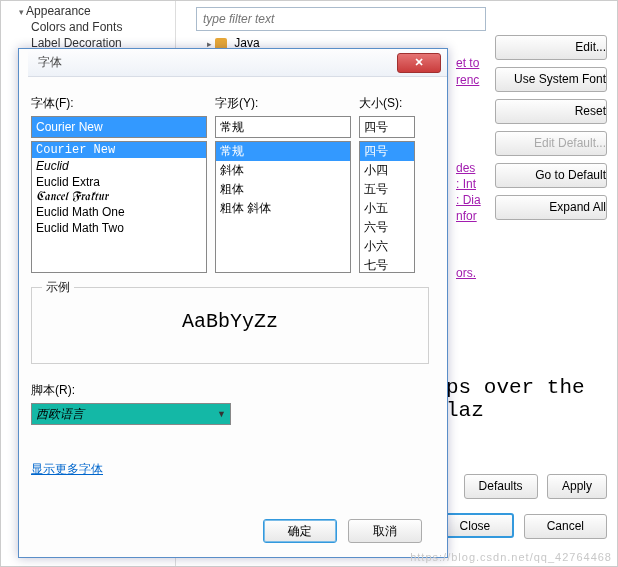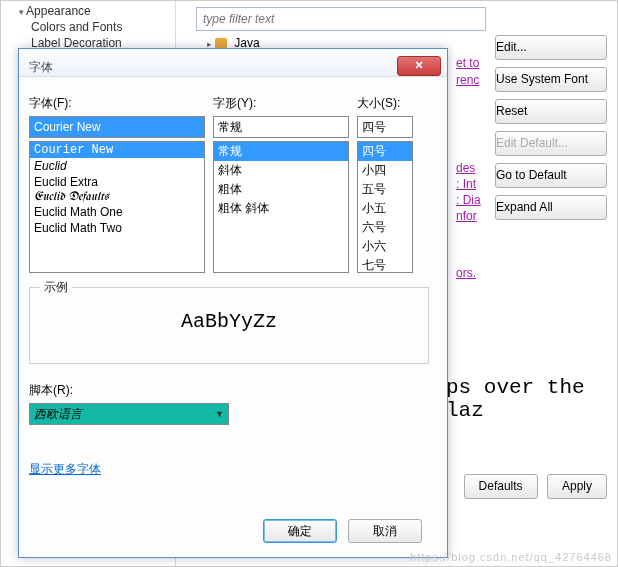--- a/index.html
+++ b/index.html
@@ -9,37 +9,37 @@
 .bg-window { position: absolute; top: 0; left: 0; right: 0; bottom: 0; background: #fff; border: 1px solid #ccc; }
 .bg-tree { position: absolute; top: 0; left: 0; width: 175px; height: 100%; border-right: 1px solid #ddd; padding: 2px 0 0 12px; color: #333; }
 .bg-tree-item { padding: 1px 0 1px 6px; }
 .bg-tree-item.expand::before { content: "▾ "; color: #666; font-size: 9px; }
 .bg-tree-child { padding-left: 18px; }
 .bg-filter { position: absolute; top: 6px; left: 195px; width: 290px; height: 24px; border: 1px solid #abc; padding: 3px 6px; color: #7f1d1d; font-style: italic; background: #fff; }
 .bg-java { position: absolute; top: 35px; left: 200px; padding-left: 6px; }
 .bg-java-icon { display: inline-block; width: 12px; height: 12px; background: #e8a838; border-radius: 2px; vertical-align: middle; margin-right: 4px; }
 .bg-expand-tri { color: #666; font-size: 9px; }
 .bg-side-buttons { position: absolute; top: 34px; right: 10px; width: 112px; }
-.bg-btn { display: block; width: 100%; height: 25px; margin-bottom: 7px; border: 1px solid #acacac; background: linear-gradient(#fefefe, #e8e8e8); border-radius: 3px; cursor: pointer; text-align: left; line-height: 23px; }
+.bg-btn { display: block; width: 100%; height: 25px; margin-bottom: 7px; border: 1px solid #acacac; background: linear-gradient(#fefefe, #e8e8e8); border-radius: 3px; cursor: pointer; text-align: right; line-height: 23px; }
 .bg-btn.disabled { color: #aaa; }
 .bg-bottom-buttons { position: absolute; bottom: 60px; right: 10px; }
 .bg-bottom-buttons .bg-btn { display: inline-block; width: auto; padding: 0 14px; margin-left: 6px; }
 .bg-close-cancel { position: absolute; bottom: 20px; right: 10px; }
 .bg-close-cancel .bg-btn { display: inline-block; width: auto; padding: 0 22px; margin-left: 6px; }
 .bg-close-cancel .close-btn { border: 2px solid #3399dd; border-radius: 3px; }
 .bg-text-snips { position: absolute; color: #a21caf; text-decoration: underline; }
 .bg-preview { position: absolute; left: 445px; top: 375px; font-family: "Courier New", monospace; font-size: 21px; color: #000; }
 
 
 .font-dialog { position: absolute; top: 48px; left: 18px; width: 430px; height: 510px; background: #fdfdfd; border: 1px solid #5a8ec8; box-shadow: 0 0 10px rgba(0,0,80,0.25); }
-.title-bar { height: 28px; background: linear-gradient(#fdfdfe, #eef2f8); display: flex; align-items: flex-end; padding: 0 0 0 10px; color: #444; border-bottom: 1px solid #d8dde6; }
+.title-bar { height: 28px; background: linear-gradient(#fdfdfe, #eef2f8); display: flex; align-items: center; padding: 0 0 0 10px; color: #444; border-bottom: 1px solid #d8dde6; margin-left: 9px; }
 .title-text { flex: 1; }
 .title-close { width: 44px; height: 20px; background: linear-gradient(#e57373, #c93c3c); border: 1px solid #a03030; border-radius: 3px; color: #fff; text-align: center; line-height: 16px; margin-right: 6px; font-weight: bold; font-size: 11px; cursor: pointer; }
 
-.dialog-body { padding: 18px 18px 12px 10px; }
+.dialog-body { padding: 18px 18px 12px 4px; margin-left: 8px; }
 .row { display: flex; gap: 8px; }
 .col-font { width: 176px; }
 .col-style { width: 136px; }
 .col-size { width: 56px; }
 .lbl { display: block; margin-bottom: 4px; color: #000; }
 .txt-input { width: 100%; height: 22px; border: 1px solid #888; padding: 2px 4px; background: #fff; }
 .txt-input.sel { background: #3399ff; color: #fff; }
 .listbox { width: 100%; border: 1px solid #888; background: #fff; overflow-y: scroll; margin-top: 3px; font-size: 13px; }
 .listbox-font { height: 132px; }
 .listbox-style { height: 132px; }
@@ -102,37 +102,41 @@
   <div class="bg-text-snips" style="left:455px; top:192px;">: Dia</div>
   <div class="bg-text-snips" style="left:455px; top:208px;">nfor</div>
   <div class="bg-text-snips" style="left:455px; top:265px;">ors.</div>
 
   <div class="bg-preview">ps over the laz</div>
 
   <div class="bg-bottom-buttons">
     <span class="bg-btn">Defaults</span>
     <span class="bg-btn">Apply</span>
   </div>
+  <div class="bg-close-cancel">
+    <span class="bg-btn close-btn">Close</span>
+    <span class="bg-btn">Cancel</span>
+  </div>
 </div>
 
 <div class="font-dialog">
   <div class="title-bar">
     <span class="title-text">字体</span>
     <div class="title-close">✕</div>
   </div>
   <div class="dialog-body">
     <div class="row">
       <div class="col-font">
         <span class="lbl">字体(F):</span>
         <input class="txt-input sel" value="Courier New" style="">
         <div class="listbox listbox-font">
           <div class="li sel" style="font-family:'Courier New',monospace;">Courier New</div>
           <div class="li" style="font-style:italic;">Euclid</div>
           <div class="li">Euclid Extra</div>
-          <div class="li fraktur">Euclid Defaults</div>
+          <div class="li fraktur">Cancel Fraktur</div>
           <div class="li">Euclid Math One</div>
           <div class="li">Euclid Math Two</div>
         </div>
       </div>
       <div class="col-style">
         <span class="lbl">字形(Y):</span>
         <input class="txt-input" value="常规" style="">
         <div class="listbox listbox-style">
           <div class="li sel">常规</div>
           <div class="li">斜体</div>

